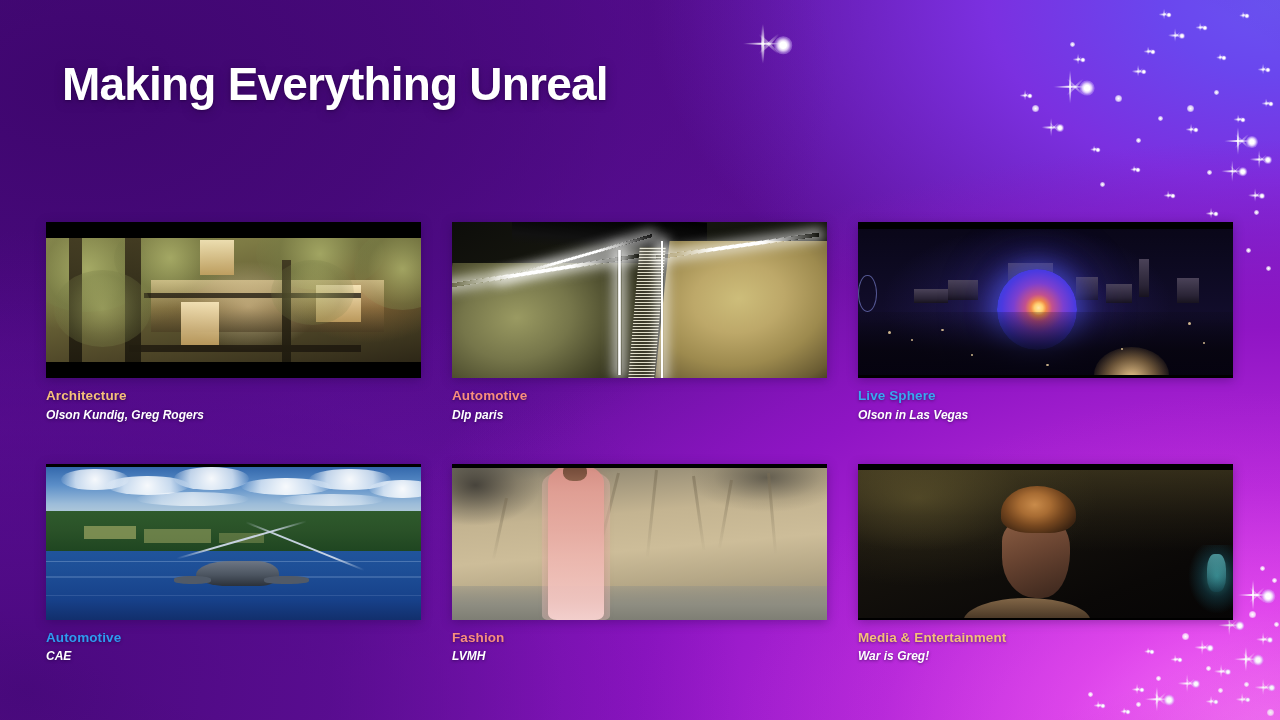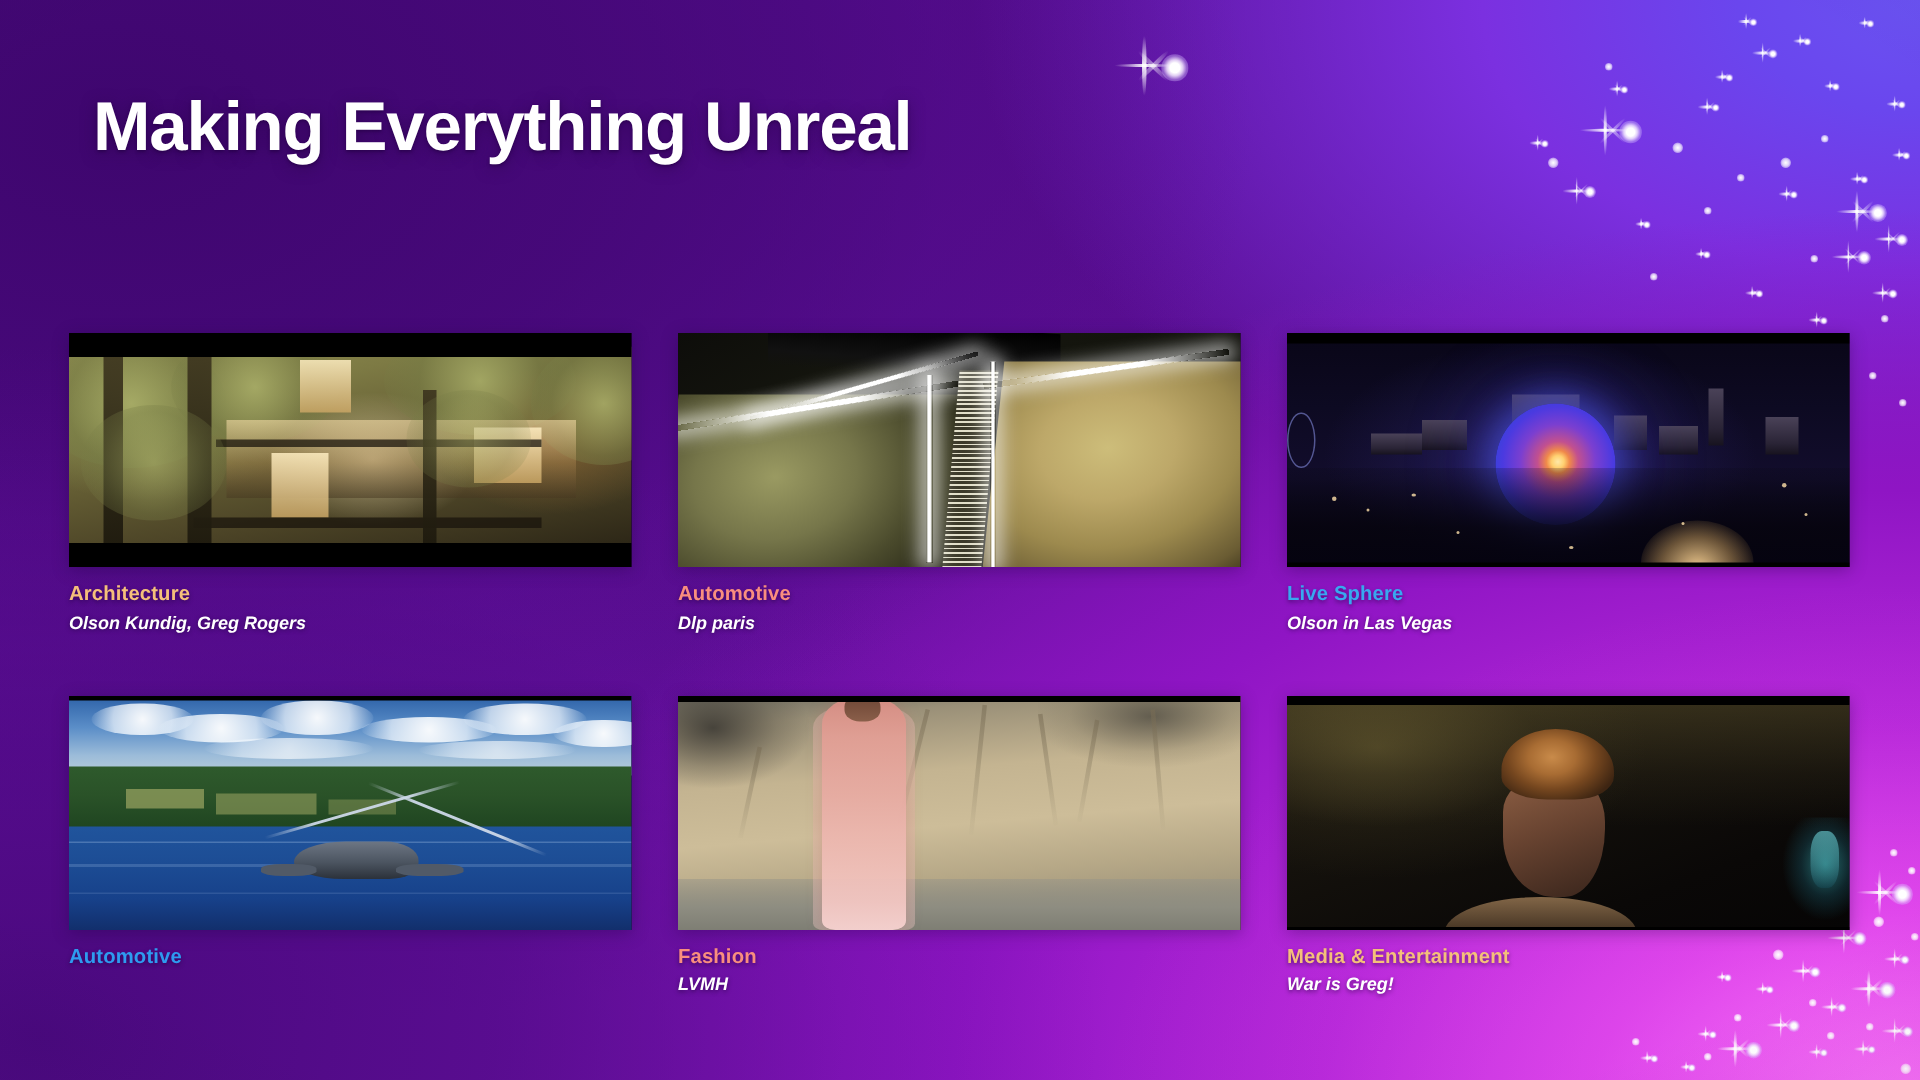--- a/index.html
+++ b/index.html
@@ -747,20 +747,21 @@
             <div class="sim-rotor" style="left:52%;top:52%;width:34%;transform:rotate(22deg);"></div>
             <div class="sim-heli-body"></div>
             <div class="sim-wing" style="left:34%;top:72%;width:10%;height:5%;border-radius:40%;"></div>
             <div class="sim-wing" style="left:58%;top:72%;width:12%;height:5%;border-radius:40%;"></div>
           </div>
         </div>
         <div class="letterbox-t" style="top:0;height:3px;"></div>
       </div>
       <div class="caption">
         <div class="cat" style="color:#2e9bf0;">Automotive</div>
+        <div class="sub">CAE</div>
       </div>
     </div>
 
     <div class="card">
       <div class="thumb">
         <div class="pic">
           <div class="fash">
             <div class="fash-dark"></div>
             <div class="fash-dark2"></div>
             <div class="fash-ridge" style="left:44%;top:6%;width:3px;height:50%;transform:rotate(14deg);"></div>

